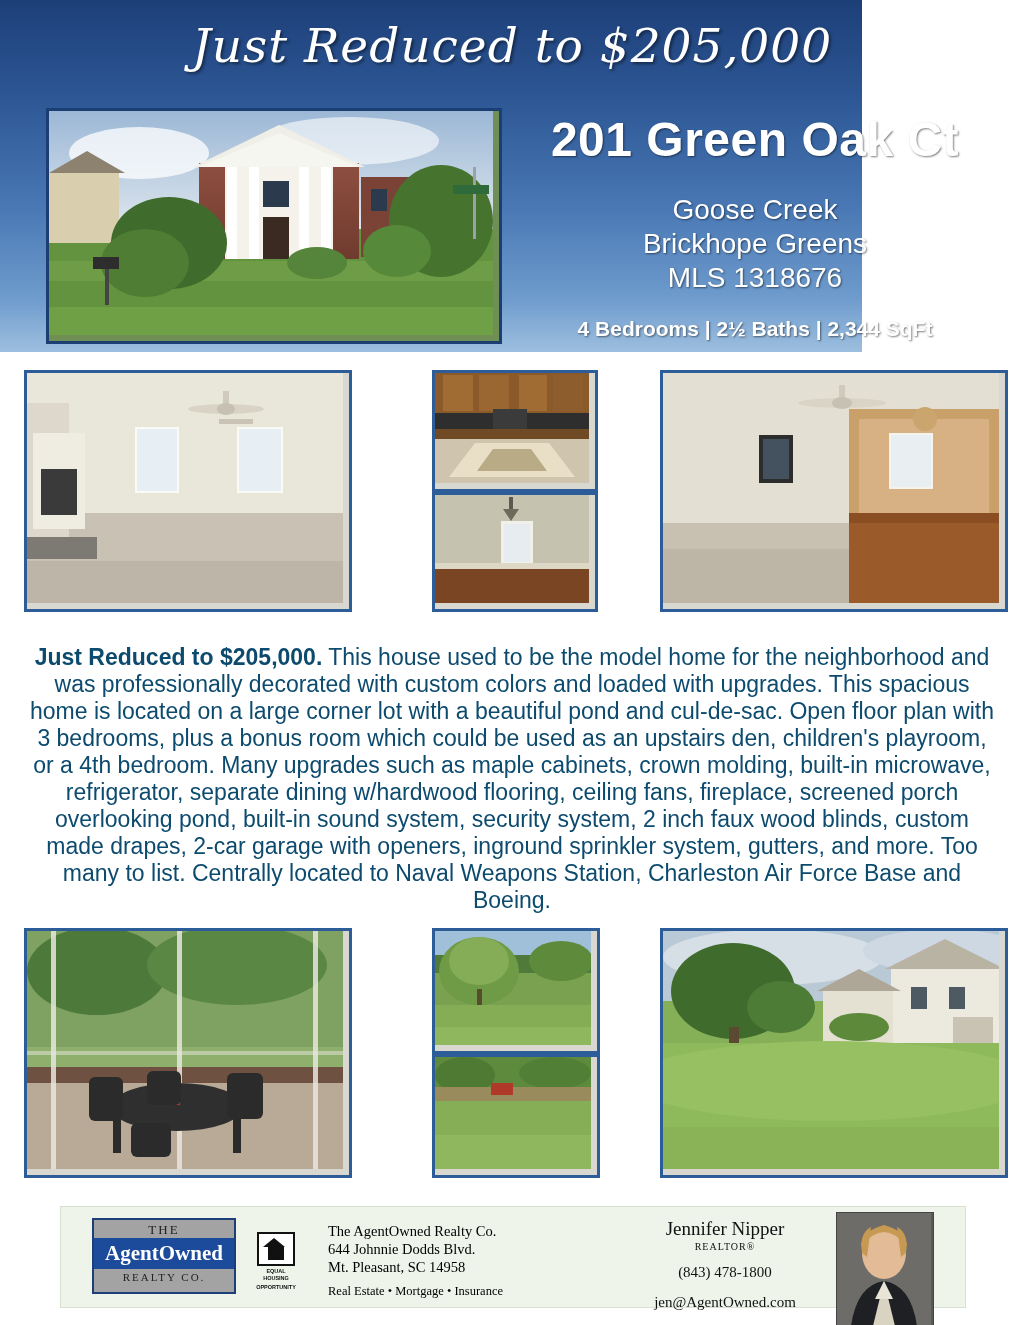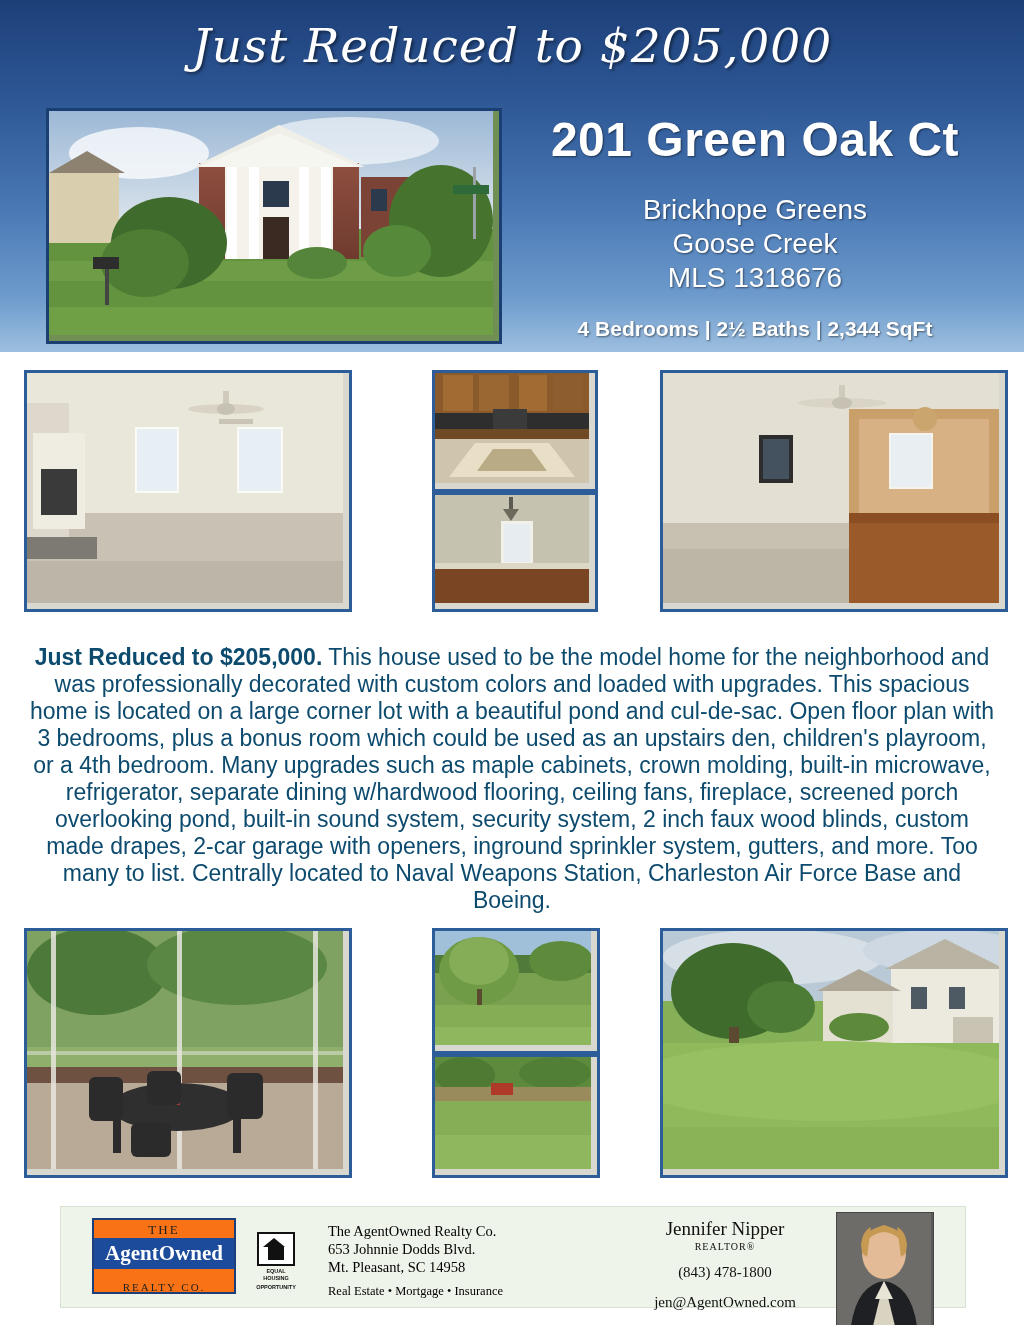--- a/index.html
+++ b/index.html
@@ -6,21 +6,21 @@
   body{
     width:1024px;height:1325px;
     font-family:"Liberation Sans", sans-serif;
     background:#ffffff;
     overflow:hidden;
   }
   .page{position:relative;width:1024px;height:1325px;background:#ffffff;}
 
   
   .hero{
-    position:absolute;left:0;top:0;width:1024px;height:352px;
+    position:absolute;left:0;top:0;width:862px;height:352px;
     background:linear-gradient(180deg,#1d3f78 0%, #2d5795 28%, #4a79b5 60%, #6f9ccd 85%, #9dbfdf 100%);
   }
   .headline{
     position:absolute;left:0;top:18px;width:1024px;text-align:center;
     font-family:"DejaVu Serif", serif;
     font-style:italic;
     font-size:47px;
     color:#ffffff;
     letter-spacing:1px;
     text-shadow:2px 2px 3px rgba(0,0,0,.45);
@@ -56,25 +56,25 @@
   }
   .desc b{font-weight:bold;}
 
   
   .footer{
     position:absolute;left:60px;top:1206px;width:904px;height:100px;
     background:#eef4ea;border:1px solid #d7e2d2;
   }
   .logo{
     position:absolute;left:92px;top:1218px;width:140px;height:72px;
-    background:#f97316;border:2px solid #1c3f7a;text-align:center;
+    background:#a3a3a3;border:2px solid #1c3f7a;text-align:center;
   }
   .logo .the{font-family:"Liberation Serif",serif;font-size:13px;color:#222;letter-spacing:2px;margin-top:2px;}
   .logo .band{background:#1c4b9b;color:#ffffff;font-family:"Liberation Serif",serif;font-weight:bold;font-size:21px;padding:3px 0;text-align:center;}
-  .logo .co{font-family:"Liberation Serif",serif;font-size:11px;color:#222;letter-spacing:2px;margin-top:12px;}
+  .logo .co{font-family:"Liberation Serif",serif;font-size:11px;color:#222;letter-spacing:2px;margin-top:2px;}
 
   .eho{
     position:absolute;left:253px;top:1232px;width:46px;text-align:center;
   }
   .eho .box{width:34px;height:30px;border:2px solid #111;margin:0 auto;position:relative;background:#fff;}
   .eho .box:before{
     content:"";position:absolute;left:4px;top:4px;width:0;height:0;
     border-left:11px solid transparent;border-right:11px solid transparent;border-bottom:9px solid #111;
   }
   .eho .box:after{
@@ -153,22 +153,22 @@
         <rect x="424" y="56" width="3" height="72" fill="#9aa2a8"></rect>
         <rect x="404" y="74" width="36" height="9" fill="#2f6b3a"></rect>
         <rect x="56" y="152" width="4" height="42" fill="#444"></rect>
         <rect x="44" y="146" width="26" height="12" fill="#2d2d2d"></rect>
         <rect x="0" y="196" width="444" height="28" fill="#6fa046"></rect>
       </svg>
     </div>
 
     <div class="addr">
       <div class="street">201 Green Oak Ct</div>
+      <div class="sub">Goose Creek</div>
       <div class="sub">Brickhope Greens</div>
-      <div class="sub">Goose Creek</div>
       <div class="sub">MLS 1318676</div>
       <div class="specs">4 Bedrooms  |  2½ Baths | 2,344 SqFt</div>
     </div>
   </div>
 
   <div class="ph" style="left:24px;top:370px;width:322px;height:236px;">
     <svg width="316" height="230" viewBox="0 0 316 230" preserveAspectRatio="none">
       <rect width="316" height="230" fill="#e6e3d8"></rect>
       <rect x="0" y="0" width="316" height="140" fill="#e9e6da"></rect>
       <rect x="0" y="140" width="316" height="90" fill="#c9c2b4"></rect>
@@ -335,21 +335,21 @@
   </div>
 
   <div class="eho">
     <div class="box"></div>
     <div class="cap">EQUAL HOUSING</div>
     <div class="cap">OPPORTUNITY</div>
   </div>
 
   <div class="company">
     <div>The AgentOwned Realty Co.</div>
-    <div>653 Johnnie Dodds Blvd.</div>
+    <div>644 Johnnie Dodds Blvd.</div>
     <div>Mt. Pleasant, SC 14958</div>
     <div class="svcs">Real Estate • Mortgage • Insurance</div>
   </div>
 
   <div class="agent">
     <div class="name">Jennifer Nipper</div>
     <div class="title">REALTOR®</div>
     <div class="line">(843) 478-1800</div>
     <div class="line">jen@AgentOwned.com</div>
     <div class="line">www.AgentOwned.com</div>

